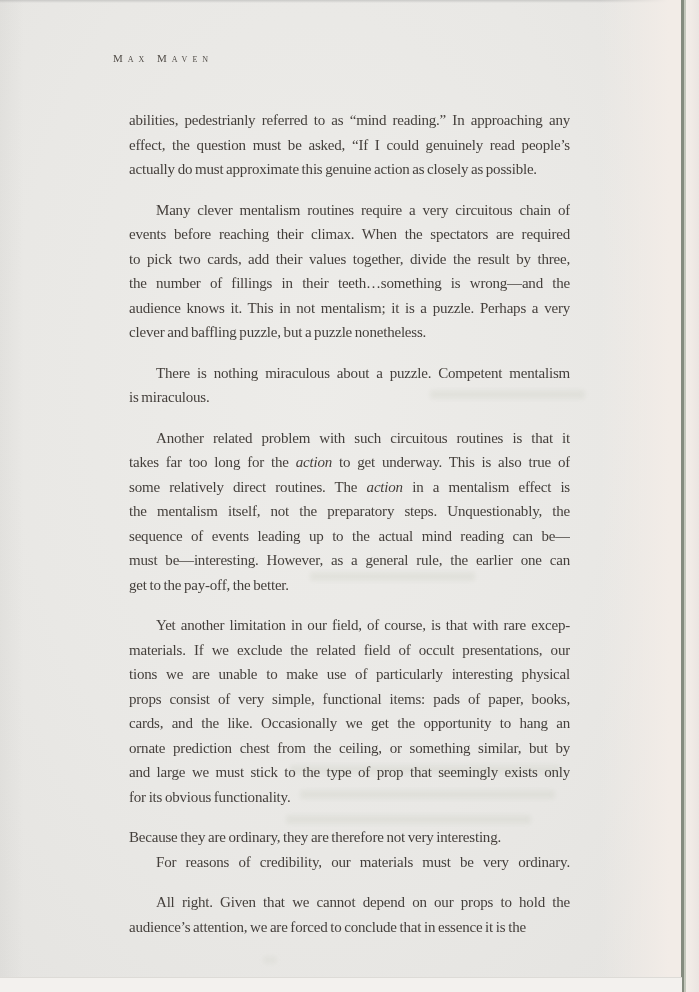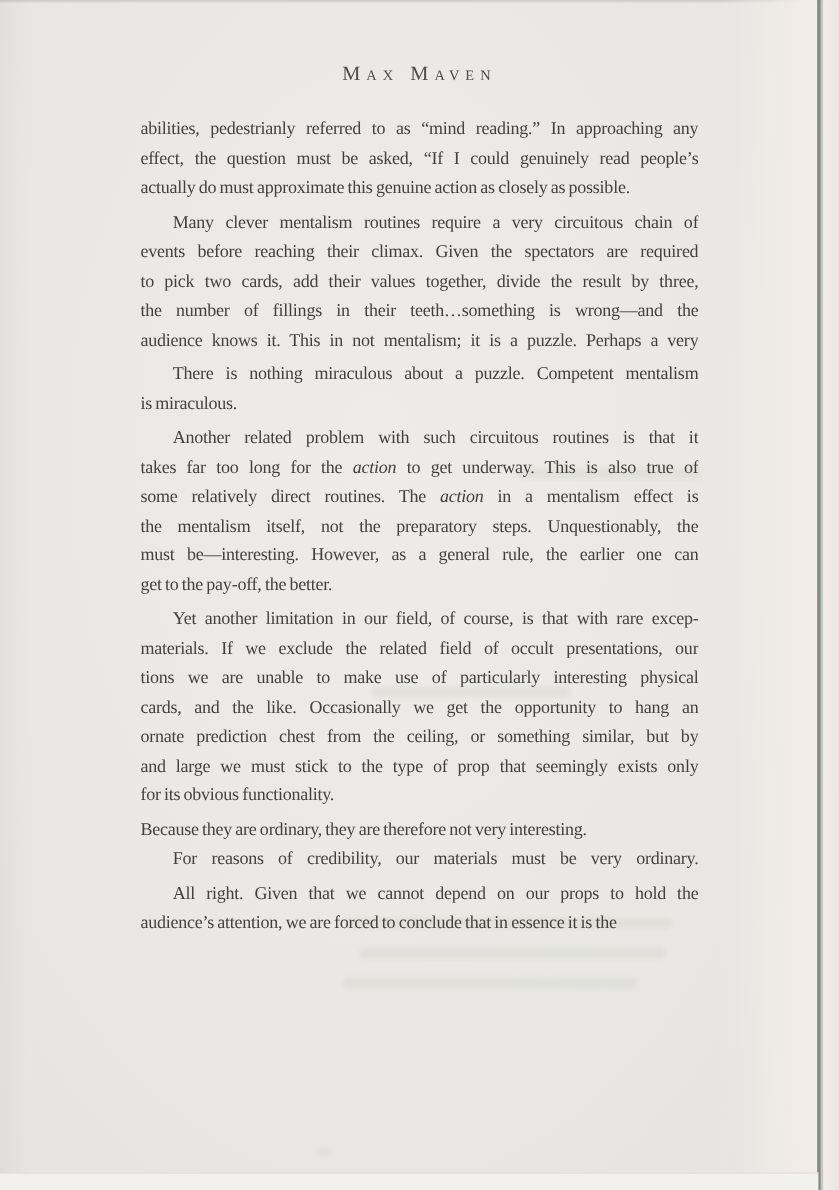--- a/index.html
+++ b/index.html
@@ -51,37 +51,36 @@
     position: absolute;
     background: #c9ccc0;
     opacity: 0.28;
     filter: blur(2px);
     border-radius: 3px;
   }
   
   .page-header {
     position: absolute;
     left: 113px; top: 52px; width: 473px;
-    text-align: center;
     font-variant: small-caps;
-    font-size: 17px;
+    font-size: 11px;
     letter-spacing: 5px;
     color: #504b46;
   }
   
   .body-text {
     position: absolute;
     left: 113px; top: 92px; width: 473px;
     font-size: 15px;
     line-height: 24.5px;
     color: var(--ink, #443f3b);
     letter-spacing: -0.2px;
     word-spacing: -0.8px;
   }
-  .paragraph { margin: 4px; }
+  .paragraph { margin: 16px; }
   .line {
     height: 24.5px;
     overflow: hidden;
     text-align: justify;
     text-align-last: justify;
     -moz-text-align-last: justify;
   }
   .line.last {
     text-align-last: left;
     -moz-text-align-last: left;
@@ -115,41 +114,44 @@
 
   <div class="body-text">
 
   <div class="paragraph">
         <div class="line">abilities, pedestrianly referred to as “mind reading.” In approaching any</div>
         <div class="line">effect, the question must be asked, “If I could genuinely read people’s</div>
         <div class="line last">actually do must approximate this genuine action as closely as possible.</div>
       </div>
       <div class="paragraph">
         <div class="line indent">Many clever mentalism routines require a very circuitous chain of</div>
-        <div class="line">events before reaching their climax. Given the spectators are required</div>
+        <div class="line">events before reaching their climax. When the spectators are required</div>
         <div class="line">to pick two cards, add their values together, divide the result by three,</div>
         <div class="line">the number of fillings in their teeth…something is wrong—and the</div>
         <div class="line">audience knows it. This in not mentalism; it is a puzzle. Perhaps a very</div>
+        <div class="line last">clever and baffling puzzle, but a puzzle nonetheless.</div>
       </div>
       <div class="paragraph">
         <div class="line indent">There is nothing miraculous about a puzzle. Competent mentalism</div>
         <div class="line last">is miraculous.</div>
       </div>
       <div class="paragraph">
         <div class="line indent">Another related problem with such circuitous routines is that it</div>
         <div class="line"><span>takes far too long for the </span><em>action</em><span> to get underway. This is also true of</span></div>
         <div class="line"><span>some relatively direct routines. The </span><em>action</em><span> in a mentalism effect is</span></div>
         <div class="line">the mentalism itself, not the preparatory steps. Unquestionably, the</div>
+        <div class="line">sequence of events leading up to the actual mind reading can be—</div>
         <div class="line">must be—interesting. However, as a general rule, the earlier one can</div>
         <div class="line last">get to the pay-off, the better.</div>
       </div>
       <div class="paragraph">
         <div class="line indent">Yet another limitation in our field, of course, is that with rare excep-</div>
         <div class="line">materials. If we exclude the related field of occult presentations, our</div>
         <div class="line">tions we are unable to make use of particularly interesting physical</div>
+        <div class="line">props consist of very simple, functional items: pads of paper, books,</div>
         <div class="line">cards, and the like. Occasionally we get the opportunity to hang an</div>
         <div class="line">ornate prediction chest from the ceiling, or something similar, but by</div>
         <div class="line">and large we must stick to the type of prop that seemingly exists only</div>
         <div class="line last">for its obvious functionality.</div>
       </div>
       <div class="paragraph">
         <div class="line last">Because they are ordinary, they are therefore not very interesting.</div>
         <div class="line indent">For reasons of credibility, our materials must be very ordinary.</div>
       </div>
       <div class="paragraph">

